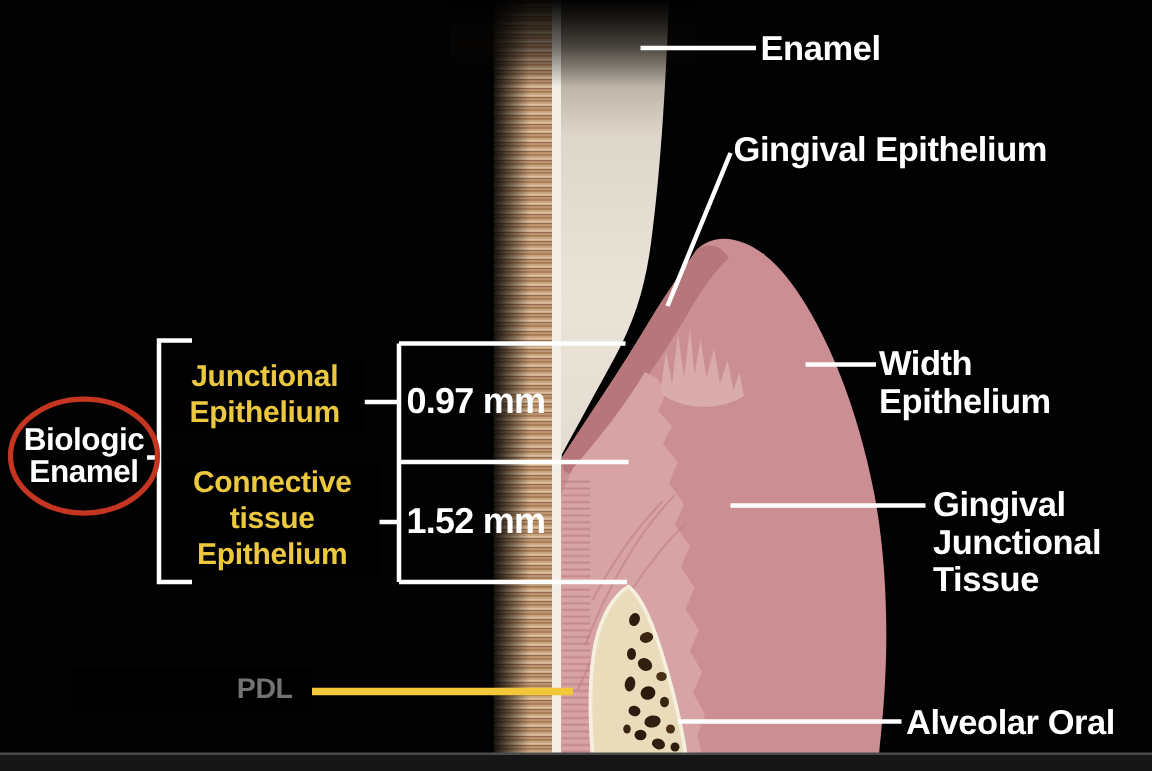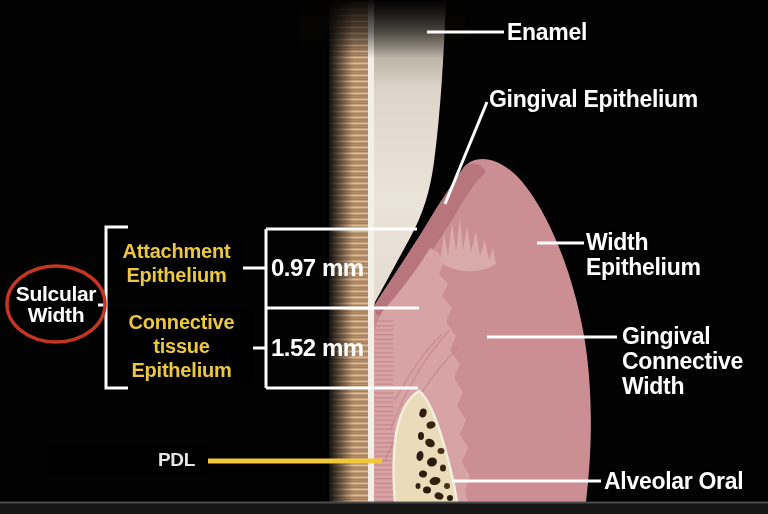--- a/index.html
+++ b/index.html
@@ -8,21 +8,21 @@
   #stage{position:absolute;inset:0;width:768px;height:514px;}
   svg#art{position:absolute;left:0;top:0;z-index:1;}
   .lbl{position:absolute;z-index:2;color:#fff;letter-spacing:-0.3px;}
   .white-label{font-size:23px;line-height:25px;color:#ffffff;
                text-shadow:0 0 2px rgba(0,0,0,.8);}
   .yellow-box{background:#000;color:#ecc83e;text-align:center;
               display:flex;align-items:center;justify-content:center;}
   .yellow-text{font-size:20px;line-height:24px;letter-spacing:-0.2px;}
   .measure{font-size:24px;line-height:24px;color:#fff;letter-spacing:-0.5px;}
   .bw{font-size:21px;line-height:21px;text-align:center;color:#fff;}
-  .pdl-box{background:#000;color:#e5e5e5;font-size:19px;line-height:28px;
+  .pdl-box{background:#000;color:#737373;font-size:19px;line-height:28px;
            text-align:right;padding-right:13px;box-sizing:border-box;}
   .gct{width:140px;}
 </style>
 </head>
 <body>
 
 <div id="stage">
 
 <svg id="art" width="768" height="514" viewBox="0 0 768 514">
   <defs>
@@ -120,35 +120,35 @@
     <line x1="252" y1="348" x2="266" y2="348"></line>
     <line x1="266" y1="229" x2="266" y2="388"></line>
     <line x1="266" y1="229" x2="417" y2="229"></line>
     <line x1="266" y1="308" x2="419" y2="308"></line>
     <line x1="266" y1="388" x2="418" y2="388"></line>
   </g>
   <line x1="207" y1="461" x2="382" y2="461" stroke="#f2c73a" stroke-width="5"></line>
   <ellipse cx="56" cy="304" rx="49" ry="38" fill="none" stroke="#c43522" stroke-width="3.5"></ellipse>
 </svg>
 
-<div class="lbl bw" style="left:8px;top:283px;width:96px;">Sulcular Width</div>
+<div class="lbl bw" style="left:8px;top:283px;width:96px;">Biologic Enamel</div>
 
-<div class="lbl yellow-box yellow-text" style="left:110px;top:239px;width:133px;height:48px;">Attachment Epithelium</div>
+<div class="lbl yellow-box yellow-text" style="left:110px;top:239px;width:133px;height:48px;">Junctional Epithelium</div>
 
 <div class="lbl yellow-box yellow-text" style="left:110px;top:308px;width:143px;height:75px;">Connective tissue Epithelium</div>
 
 <div class="lbl measure" style="left:271px;top:256px;">0.97 mm</div>
 
 <div class="lbl measure" style="left:271px;top:336px;">1.52 mm</div>
 
 <div class="lbl pdl-box" style="left:48px;top:446px;width:160px;height:28px;">PDL</div>
 
 <div class="lbl white-label" style="left:507px;top:20px;">Enamel</div>
 
 <div class="lbl white-label" style="left:489px;top:87px;">Gingival Epithelium</div>
 
 <div class="lbl white-label" style="left:586px;top:230px;">Width Epithelium</div>
 
-<div class="lbl white-label gct" style="left:622px;top:324px;">Gingival Connective Width</div>
+<div class="lbl white-label gct" style="left:622px;top:324px;">Gingival Junctional Tissue</div>
 
 <div class="lbl white-label" style="left:604px;top:469px;">Alveolar Oral</div>
 
 </div>
 
 </body></html>

